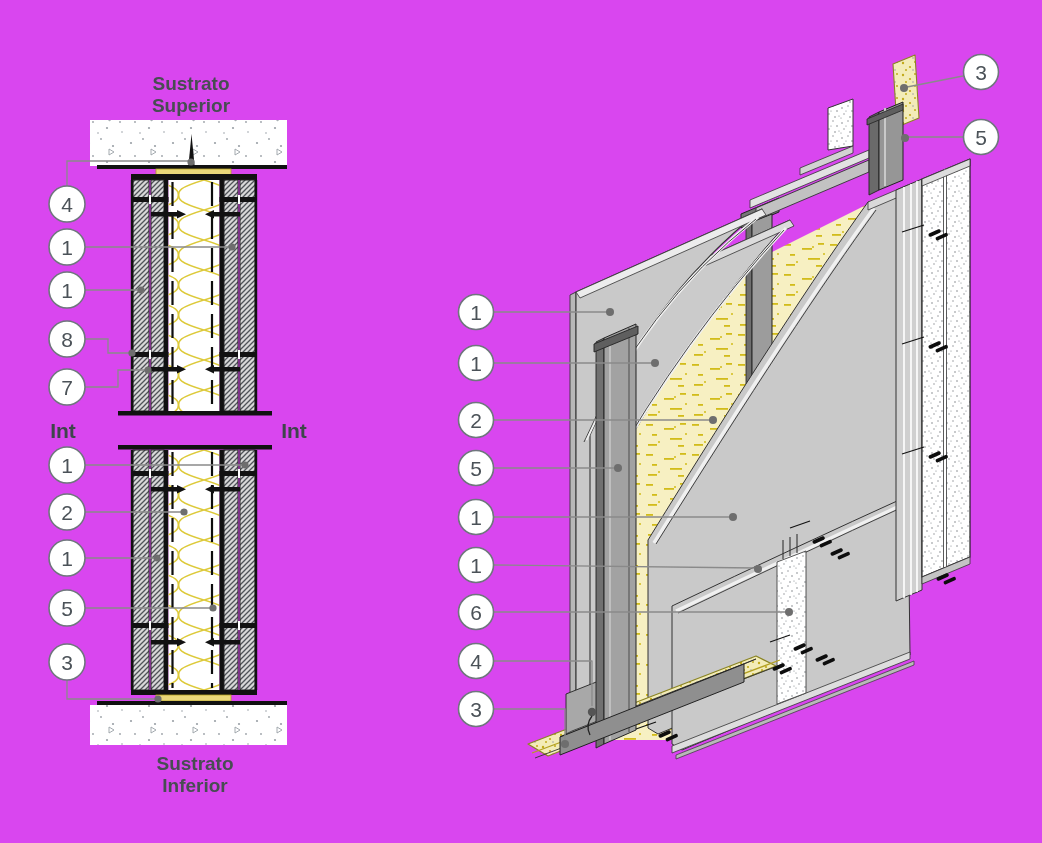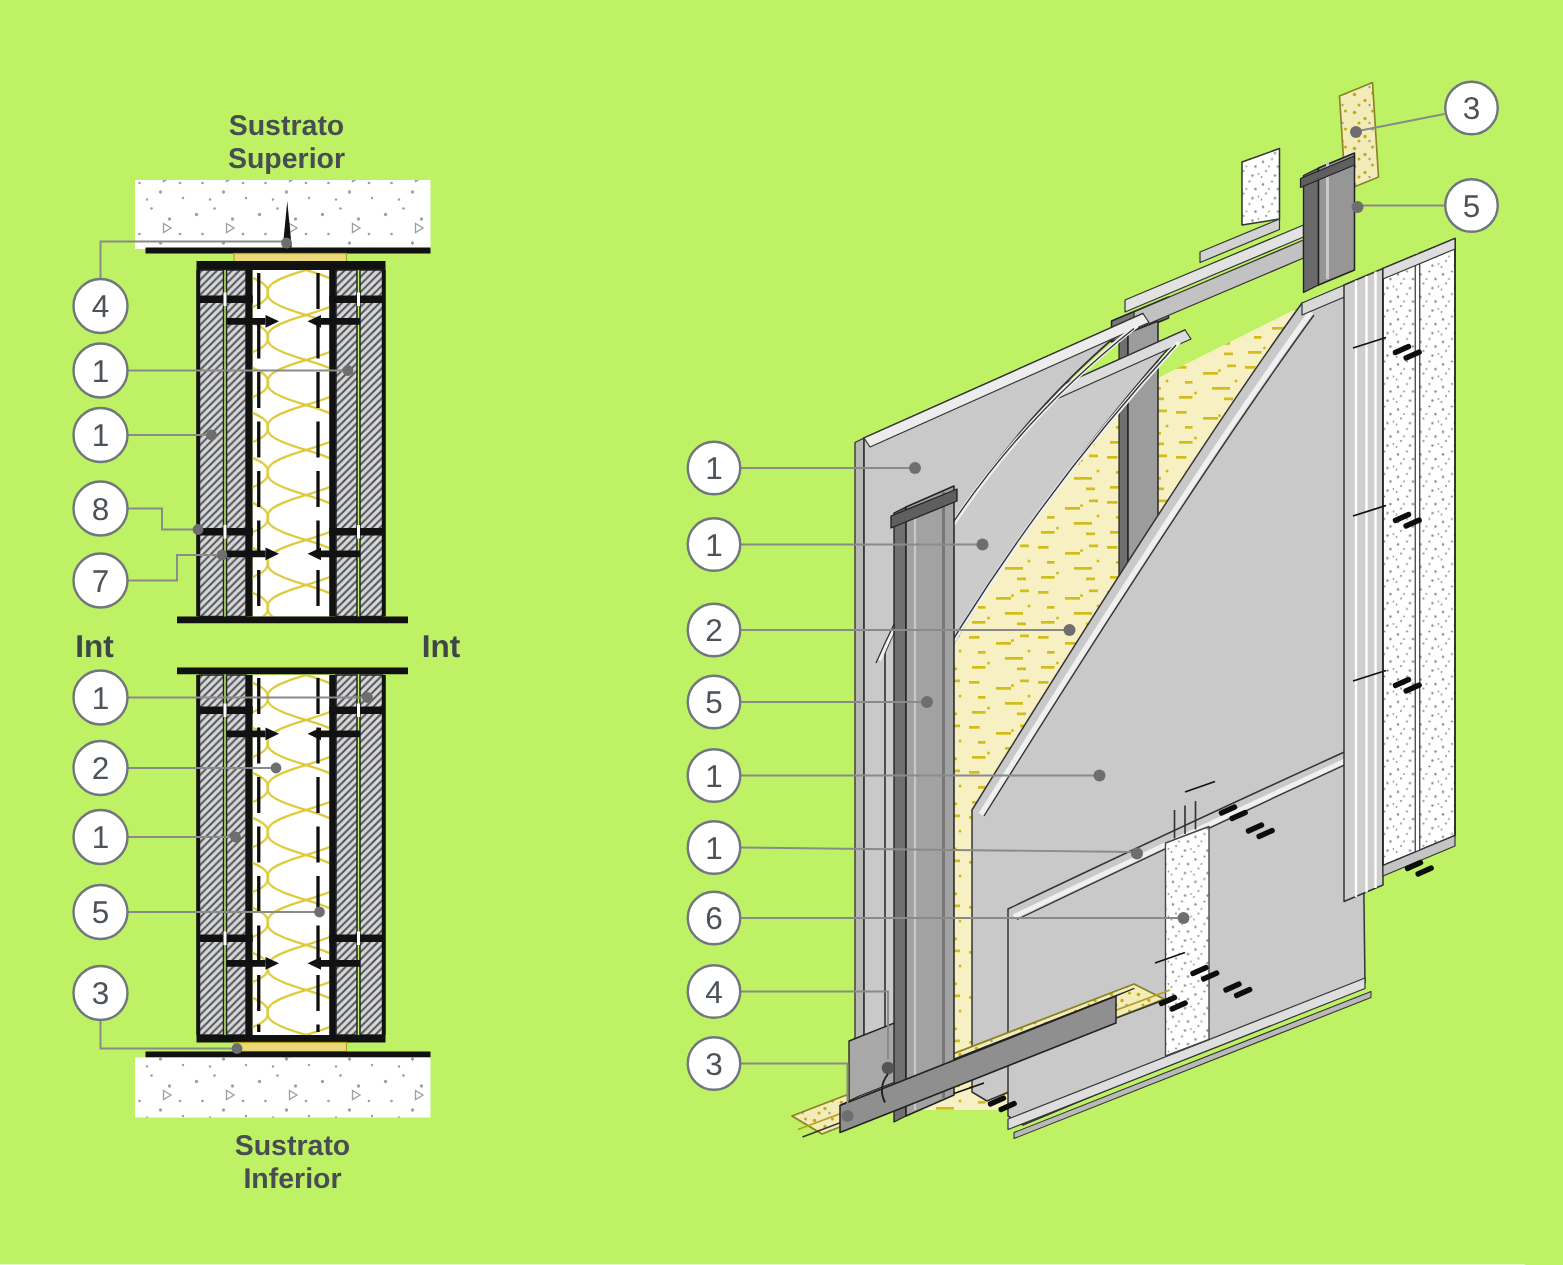--- a/index.html
+++ b/index.html
@@ -1,16 +1,16 @@
 <!DOCTYPE html>
 <html><head>
 <meta charset="utf-8">
 <style>
   html,body{margin:0;padding:0;background:#ffffff;}
-  #stage{position:relative;width:1042px;height:843px;background:#bef264;overflow:hidden;
+  #stage{position:relative;width:1042px;height:843px;background:#d946ef;overflow:hidden;
          font-family:"Liberation Sans", sans-serif;}
   svg{position:absolute;left:0;top:0;}
   text{font-family:"Liberation Sans", sans-serif;}
   .callout-num{font-size:21px;font-weight:500;fill:#4b5258;}
   .big-label{font-size:19px;font-weight:600;fill:#474d52;}
   .int-label{font-size:21px;font-weight:600;fill:#3e454b;}
 </style>
 </head>
 <body>
 

